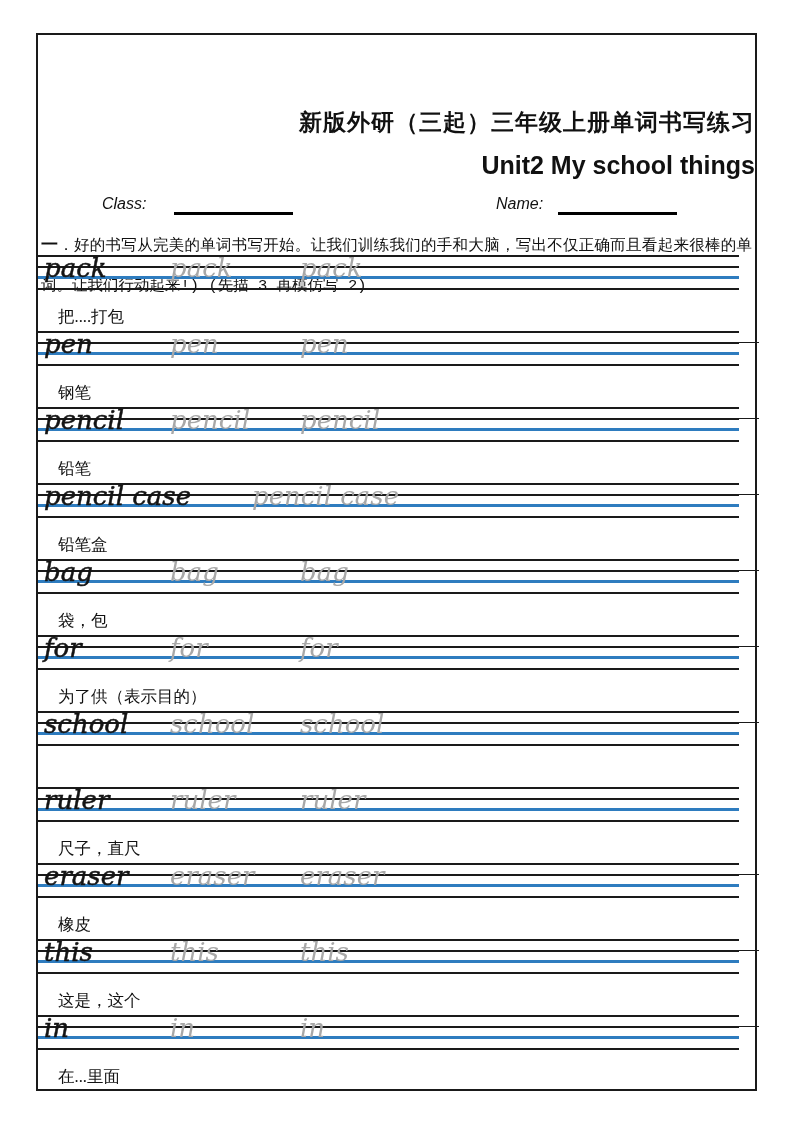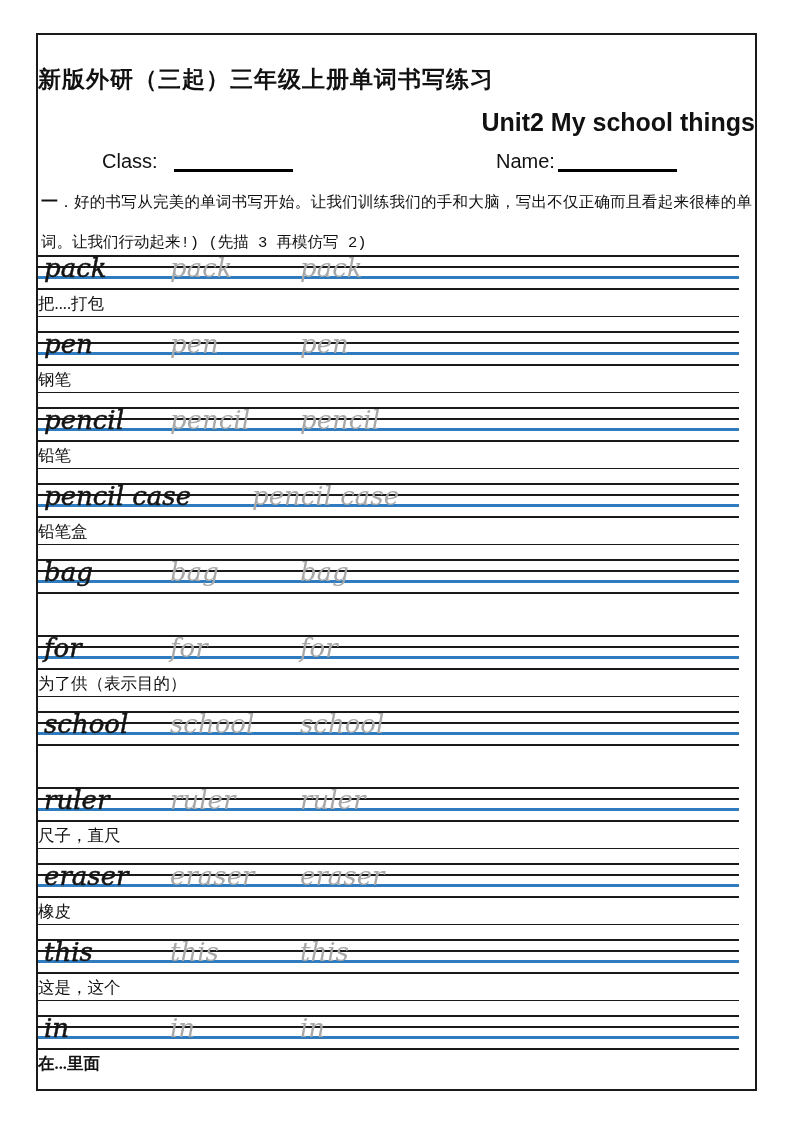--- a/index.html
+++ b/index.html
@@ -8,34 +8,35 @@
 
   .page {
     position: absolute; left: 36px; top: 33px;
     width: 721px; height: 1058px;
     border: 2px solid #1a1a1a;
     background: #fff;
   }
 
   .doc-title {
     padding-top: 30px;
-    text-align: left;
+    text-align: right;
     font-size: 23px; font-weight: bold; line-height: 29px;
     letter-spacing: 1px;
     font-family: "Liberation Sans", "DejaVu Sans", sans-serif;
+    margin-top: 43px;
   }
   .unit-title {
     margin-top: 13px;
     text-align: right;
     font-size: 25px; font-weight: bold; line-height: 30px;
     font-family: "Liberation Sans", "DejaVu Sans", sans-serif;
   }
 
   .class-row { position: relative; margin-top: 10px; height: 31px; }
-  .cn-label { position: absolute; top: 0; font-size: 20px; line-height: 28px; }
+  .cn-label { position: absolute; top: 0; font-size: 16px; line-height: 28px; font-style: italic; }
   .class-label { left: 64px; }
   .name-label { left: 447px; margin-left: 11px; }
   .blank-line { position: absolute; top: 0; height: 25px; border-bottom: 3px solid #000; }
   .class-line { left: 136px; width: 119px; }
   .name-line  { left: 520px; width: 119px; }
 
   .instruction {
     margin-top: 5px; padding: 0 3px;
     font-size: 15.5px; line-height: 40px;
     text-align: justify;
@@ -59,26 +60,26 @@
     font-family: "DejaVu Serif", "Liberation Serif", serif;
     font-style: italic;
     font-size: 26px; line-height: 34px;
     white-space: nowrap;
     z-index: 2;
   }
   .word-copy.ink   { color: var(--ink-black, #141414); -webkit-text-stroke: 0.5px var(--ink-black, #141414); }
   .word-copy.trace { color: var(--trace-gray, #a8a8a8); }
 
   .trans-area {
-    position: relative; width: 100%; height: 26px;
+    position: relative; width: 100%; height: 52px;
     border-bottom: 1.5px solid #1a1a1a;
     padding-left: 0;
-    display: flex; align-items: center;
-  }
-  .word-group:last-child .trans-area { border-bottom: none; font-weight: bold; }
+    display: flex; align-items: center; margin-left: 20px;
+  }
+  .word-group:last-child .trans-area { border-bottom: none; }
   .trans-text {
     font-size: 16.5px;
     font-family: "Liberation Serif", "DejaVu Serif", serif;
     color: #111;
   }
 </style>
 </head>
 <body>
 
 <div class="page">
@@ -157,20 +158,23 @@
       <div class="word-group">
     <div class="write-area">
       <div class="gl l1"></div>
       <div class="gl l2"></div>
       <div class="gl l3"></div>
       <div class="gl l4"></div>
     <span class="word-copy ink" style="left: 6px;">bag</span>
           <span class="word-copy trace" style="left: 132px;">bag</span>
           <span class="word-copy trace" style="left: 262px;">bag</span>
         </div>
+    <div class="trans-area">
+      <span class="trans-text">袋，包</span>
+    </div>
   </div>
       <div class="word-group">
     <div class="write-area">
       <div class="gl l1"></div>
       <div class="gl l2"></div>
       <div class="gl l3"></div>
       <div class="gl l4"></div>
     <span class="word-copy ink" style="left: 6px;">for</span>
           <span class="word-copy trace" style="left: 132px;">for</span>
           <span class="word-copy trace" style="left: 262px;">for</span>

